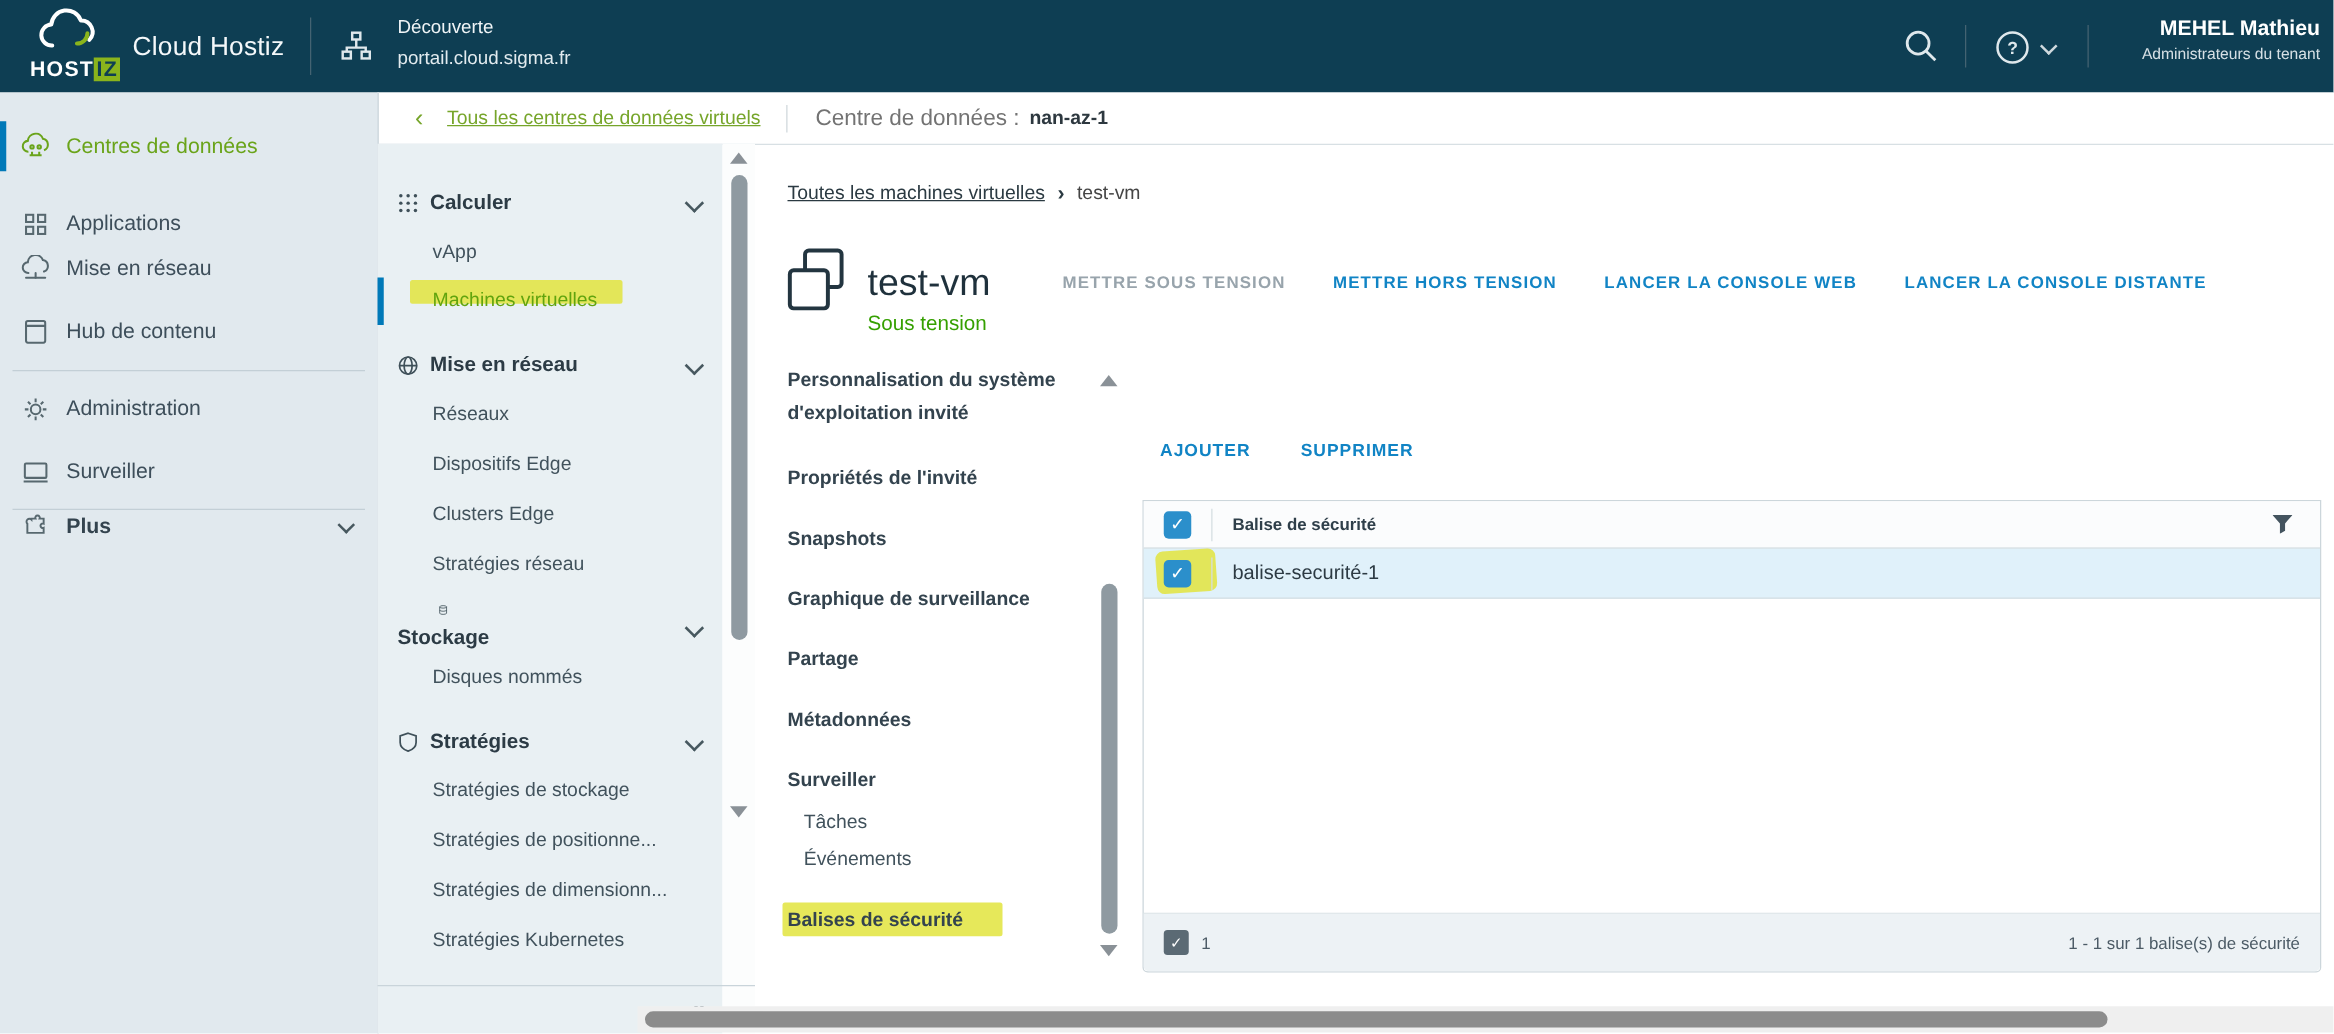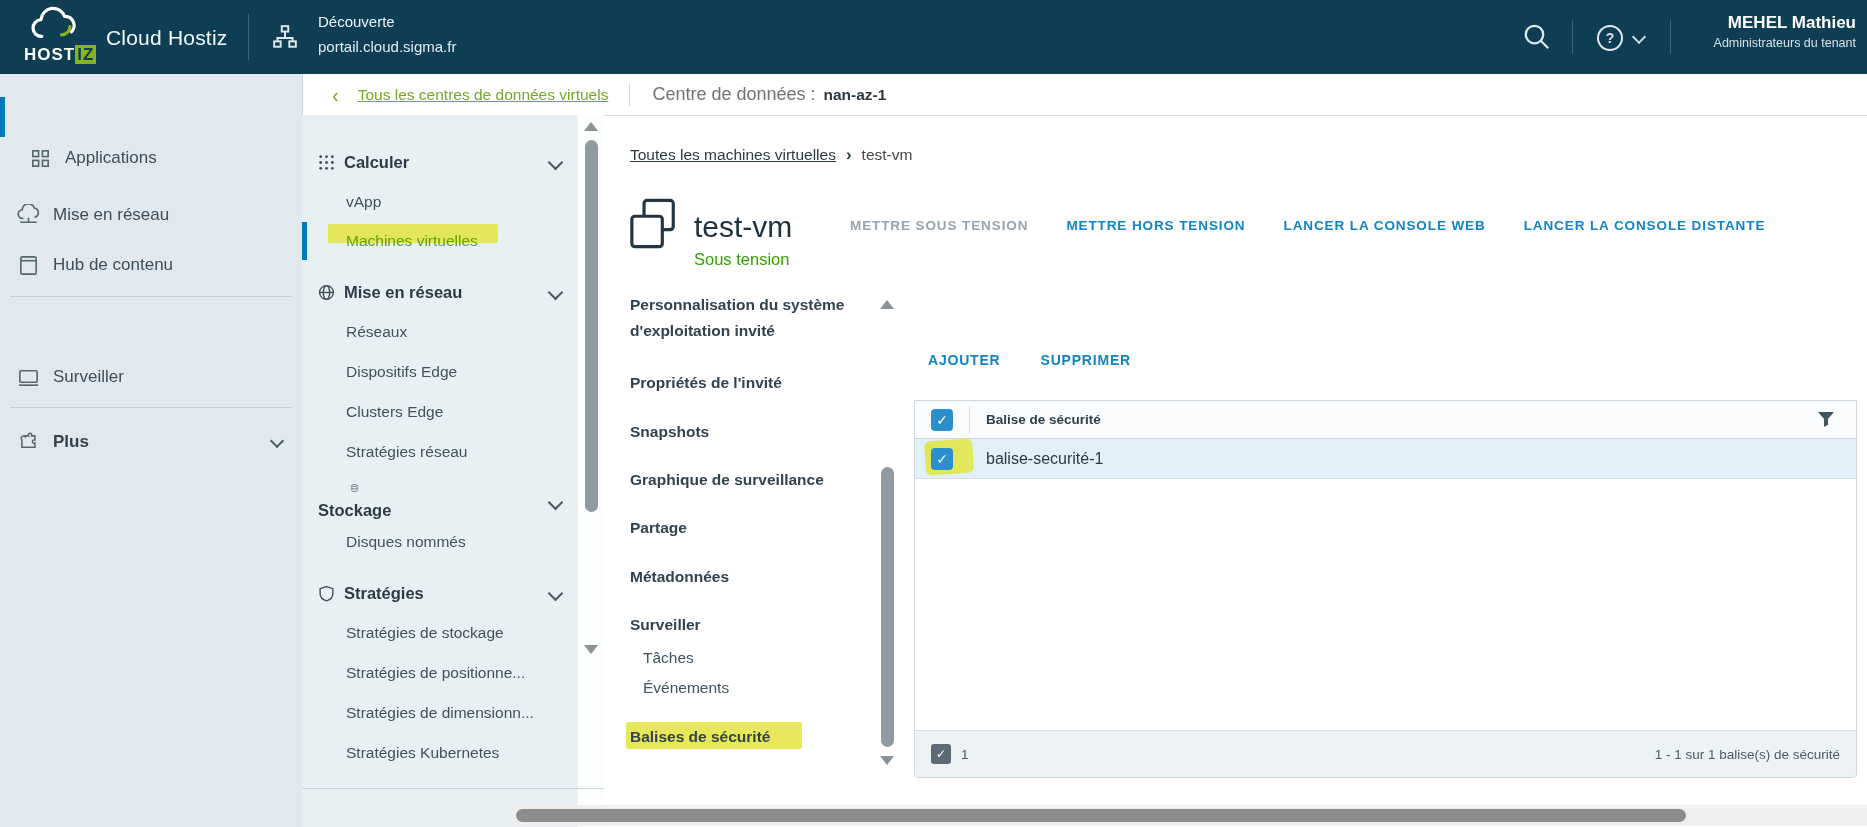--- a/index.html
+++ b/index.html
@@ -140,22 +140,33 @@
     <span class="greenlink" style="margin-left:30px;font-size:20px;line-height:16px;">‹</span>
     <span class="greenlink" style="margin-left:19px;text-decoration:underline;">Tous les centres de données virtuels</span>
     <span class="vdiv" style="height:22px;margin-left:21px;background:#cfd8dc;"></span>
     <span class="bc-label" style="margin-left:22px;">Centre de données :</span>
     <span class="bc-value" style="margin-left:8px;">nan-az-1</span>
   </div>
 
   <div class="abs sidebar">
     <div class="activebar" style="top:23px;height:40px;"></div>
 
-
-    <div class="sb-item" style="top:64px;margin-left:12px;">
+    <div class="sb-item sb-active" style="top:23px;">
+      <svg width="23" height="23" viewBox="0 0 24 24">
+          <g fill="none" stroke="#6aa41a" stroke-width="1.7">
+            <path d="M6 16 a4.5 4.5 0 0 1 -.5-9 a6.5 6.5 0 0 1 12.6-1.8 a5 5 0 0 1 .9 9.6"></path>
+            <circle cx="9" cy="12" r="1.4"></circle>
+            <circle cx="15" cy="12" r="1.4"></circle>
+            <path d="M7 19 h10 M9 16 v3 M15 16 v3"></path>
+          </g>
+        </svg>
+      <span>Centres de données</span>
+    </div>
+
+    <div class="sb-item" style="top:85px;">
       <svg width="23" height="23" viewBox="0 0 24 24">
           <g fill="none" stroke="#57686f" stroke-width="1.7">
             <rect x="4" y="4" width="6" height="6"></rect>
             <rect x="14" y="4" width="6" height="6"></rect>
             <rect x="4" y="14" width="6" height="6"></rect>
             <rect x="14" y="14" width="6" height="6"></rect>
           </g>
         </svg>
       <span>Applications</span>
     </div>
@@ -176,34 +187,43 @@
           <g fill="none" stroke="#57686f" stroke-width="1.7">
             <rect x="4" y="3" width="16" height="18" rx="1.5"></rect>
             <path d="M4 7 h16"></path>
           </g>
         </svg>
       <span>Hub de contenu</span>
     </div>
 
     <div class="sb-div" style="top:222px;"></div>
 
+    <div class="sb-item" style="top:233px;">
+      <svg width="23" height="23" viewBox="0 0 24 24">
+          <g fill="none" stroke="#57686f" stroke-width="1.7">
+            <circle cx="12" cy="12" r="4"></circle>
+            <path d="M12 3v3 M12 18v3 M3 12h3 M18 12h3 M5.6 5.6l2.1 2.1 M16.3 16.3l2.1 2.1 M18.4 5.6l-2.1 2.1 M7.7 16.3l-2.1 2.1"></path>
+          </g>
+        </svg>
+      <span>Administration</span>
+    </div>
 
     <div class="sb-item" style="top:283px;">
       <svg width="23" height="23" viewBox="0 0 24 24">
           <g fill="none" stroke="#57686f" stroke-width="1.7">
             <rect x="3" y="5" width="18" height="12" rx="1"></rect>
             <path d="M2 20 h20"></path>
           </g>
         </svg>
       <span>Surveiller</span>
     </div>
 
     <div class="sb-div" style="top:333px;"></div>
 
-    <div class="sb-item" style="top:348px;font-weight:bold;color:#33434e;">
+    <div class="sb-item" style="top:327px;font-weight:bold;color:#33434e;">
       <svg width="23" height="23" viewBox="0 0 24 24">
           <path d="M9 4 h4 a2.2 2.2 0 1 1 4 0 h4 v5 a2.2 2.2 0 1 0 0 4 v5 h-16 v-9 a2.2 2.2 0 1 1 4 -4 z" transform="scale(0.85) translate(1,2)" fill="none" stroke="#57686f" stroke-width="1.9"></path>
         </svg>
       <span>Plus</span>
       <span class="chev" style="border-color:#47585f;position:absolute;left:272px;top:14px;"></span>
     </div>
 
   </div>
 
   <div class="abs panel"></div>

